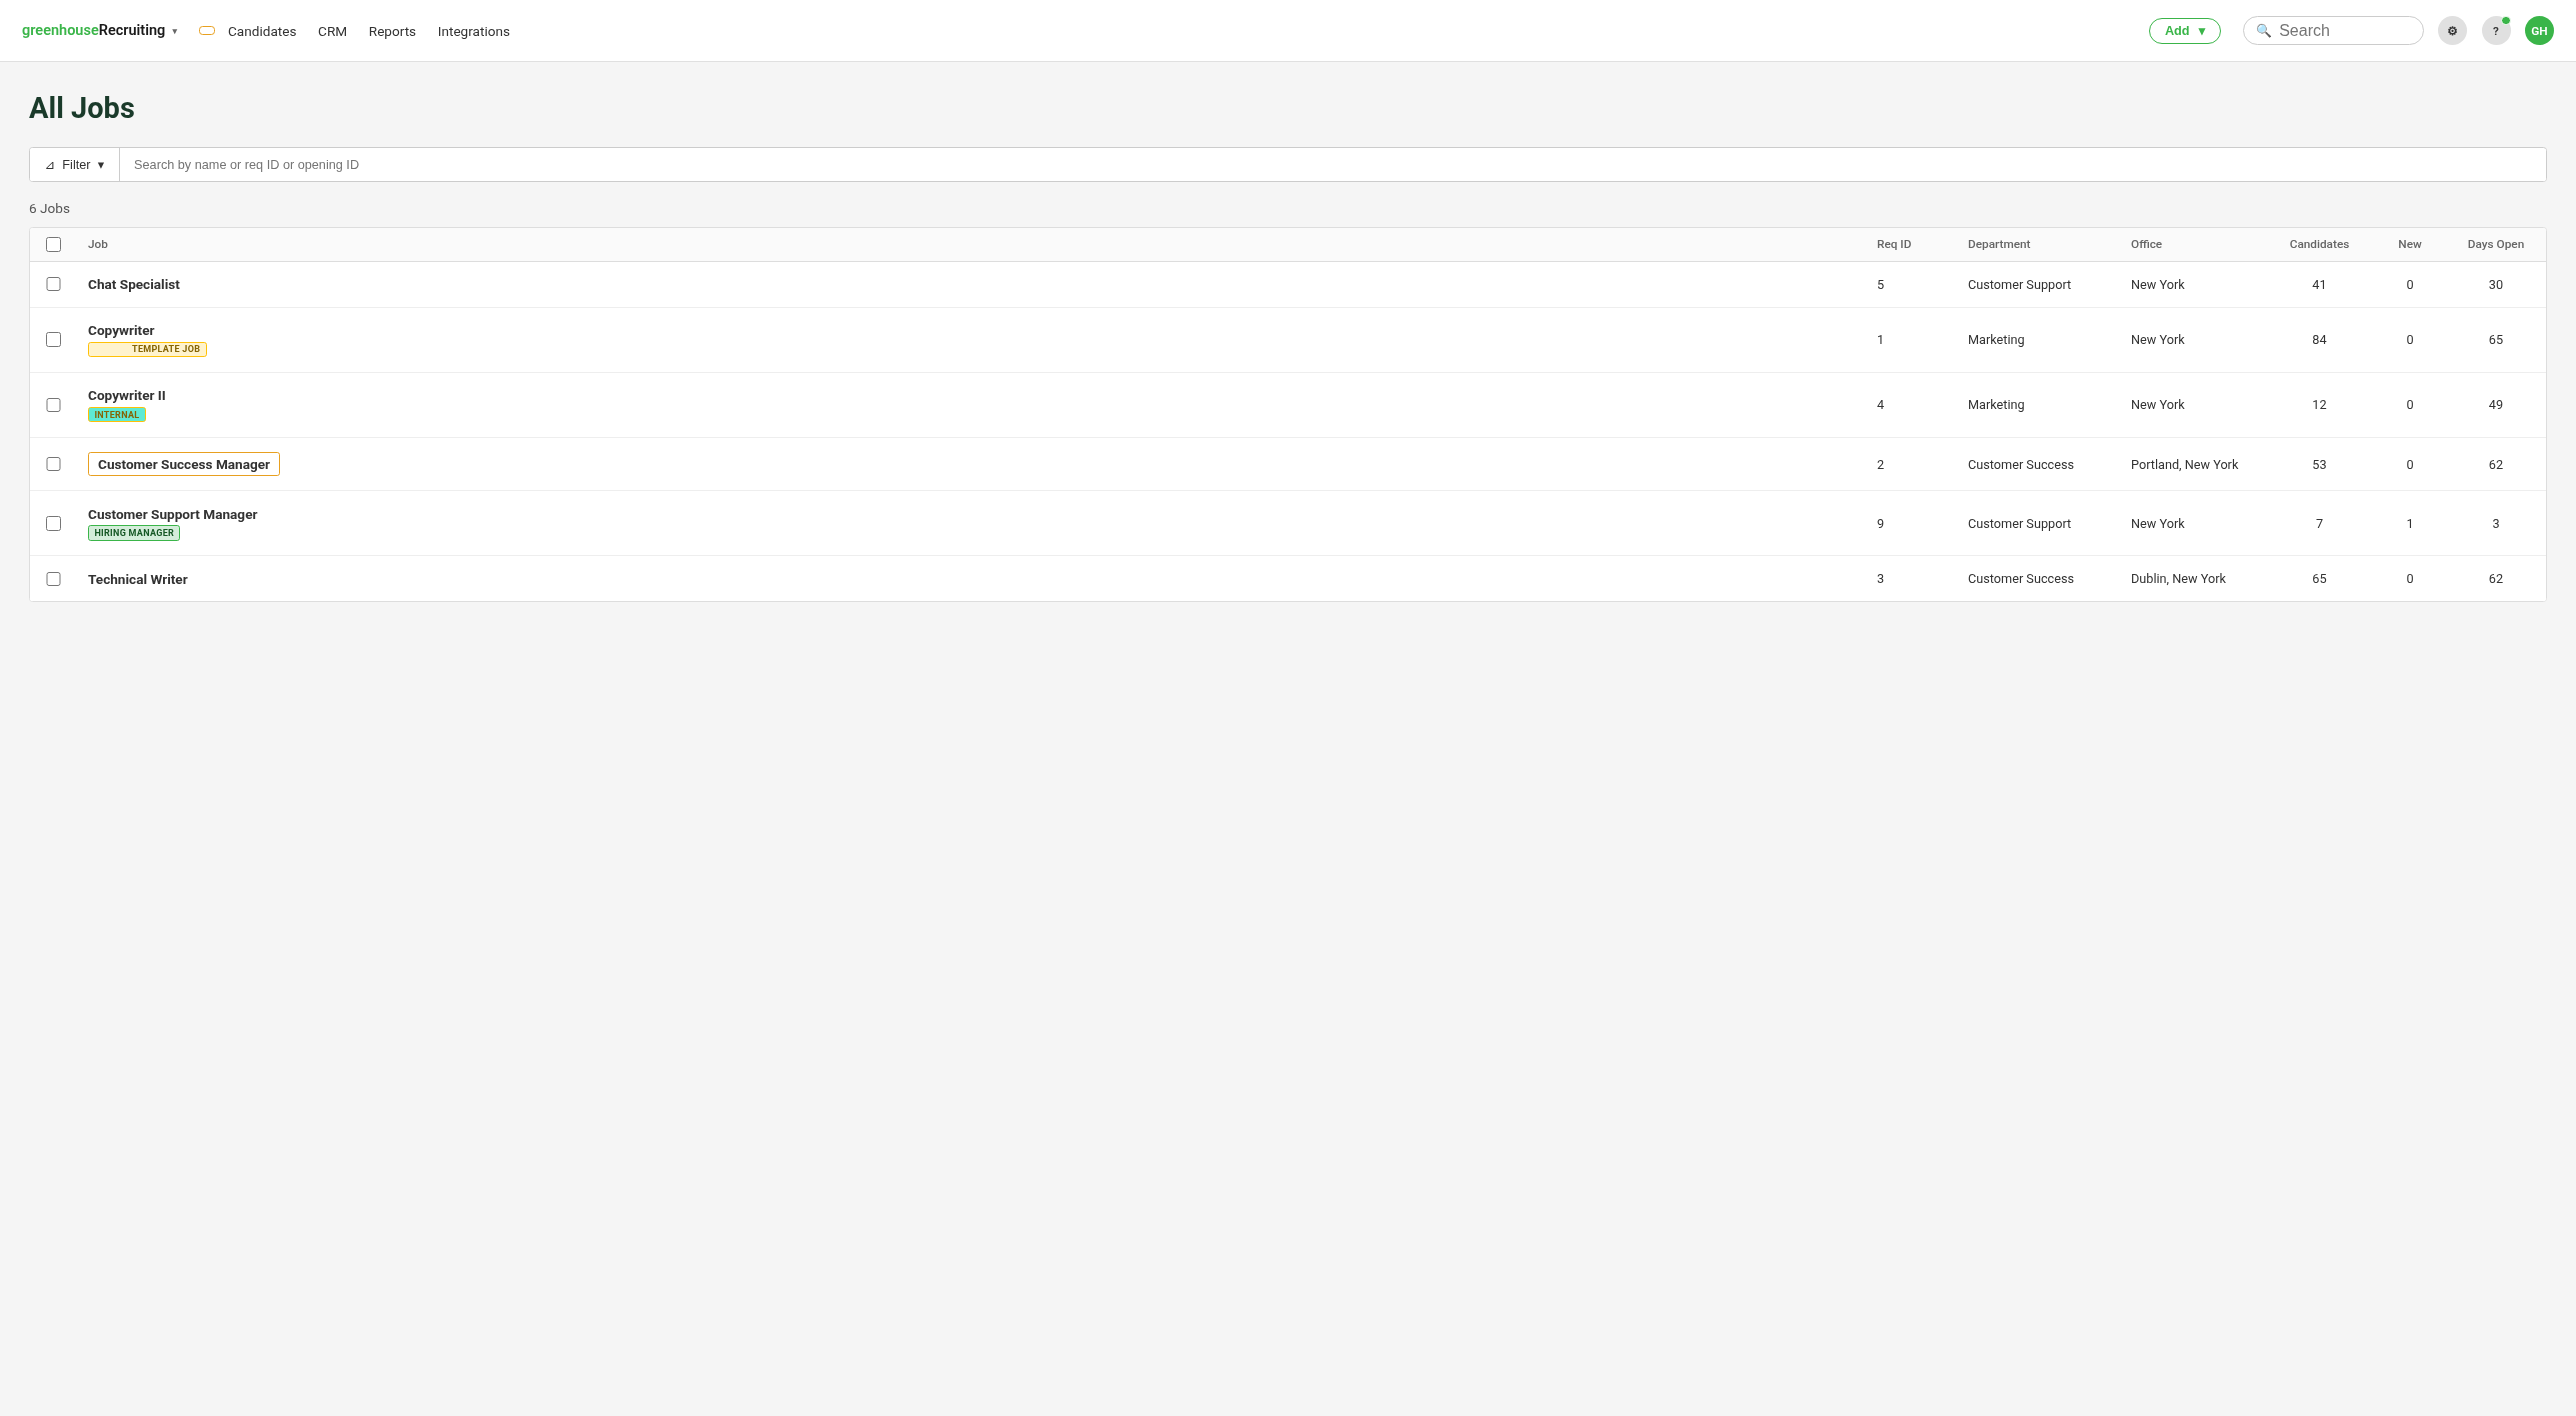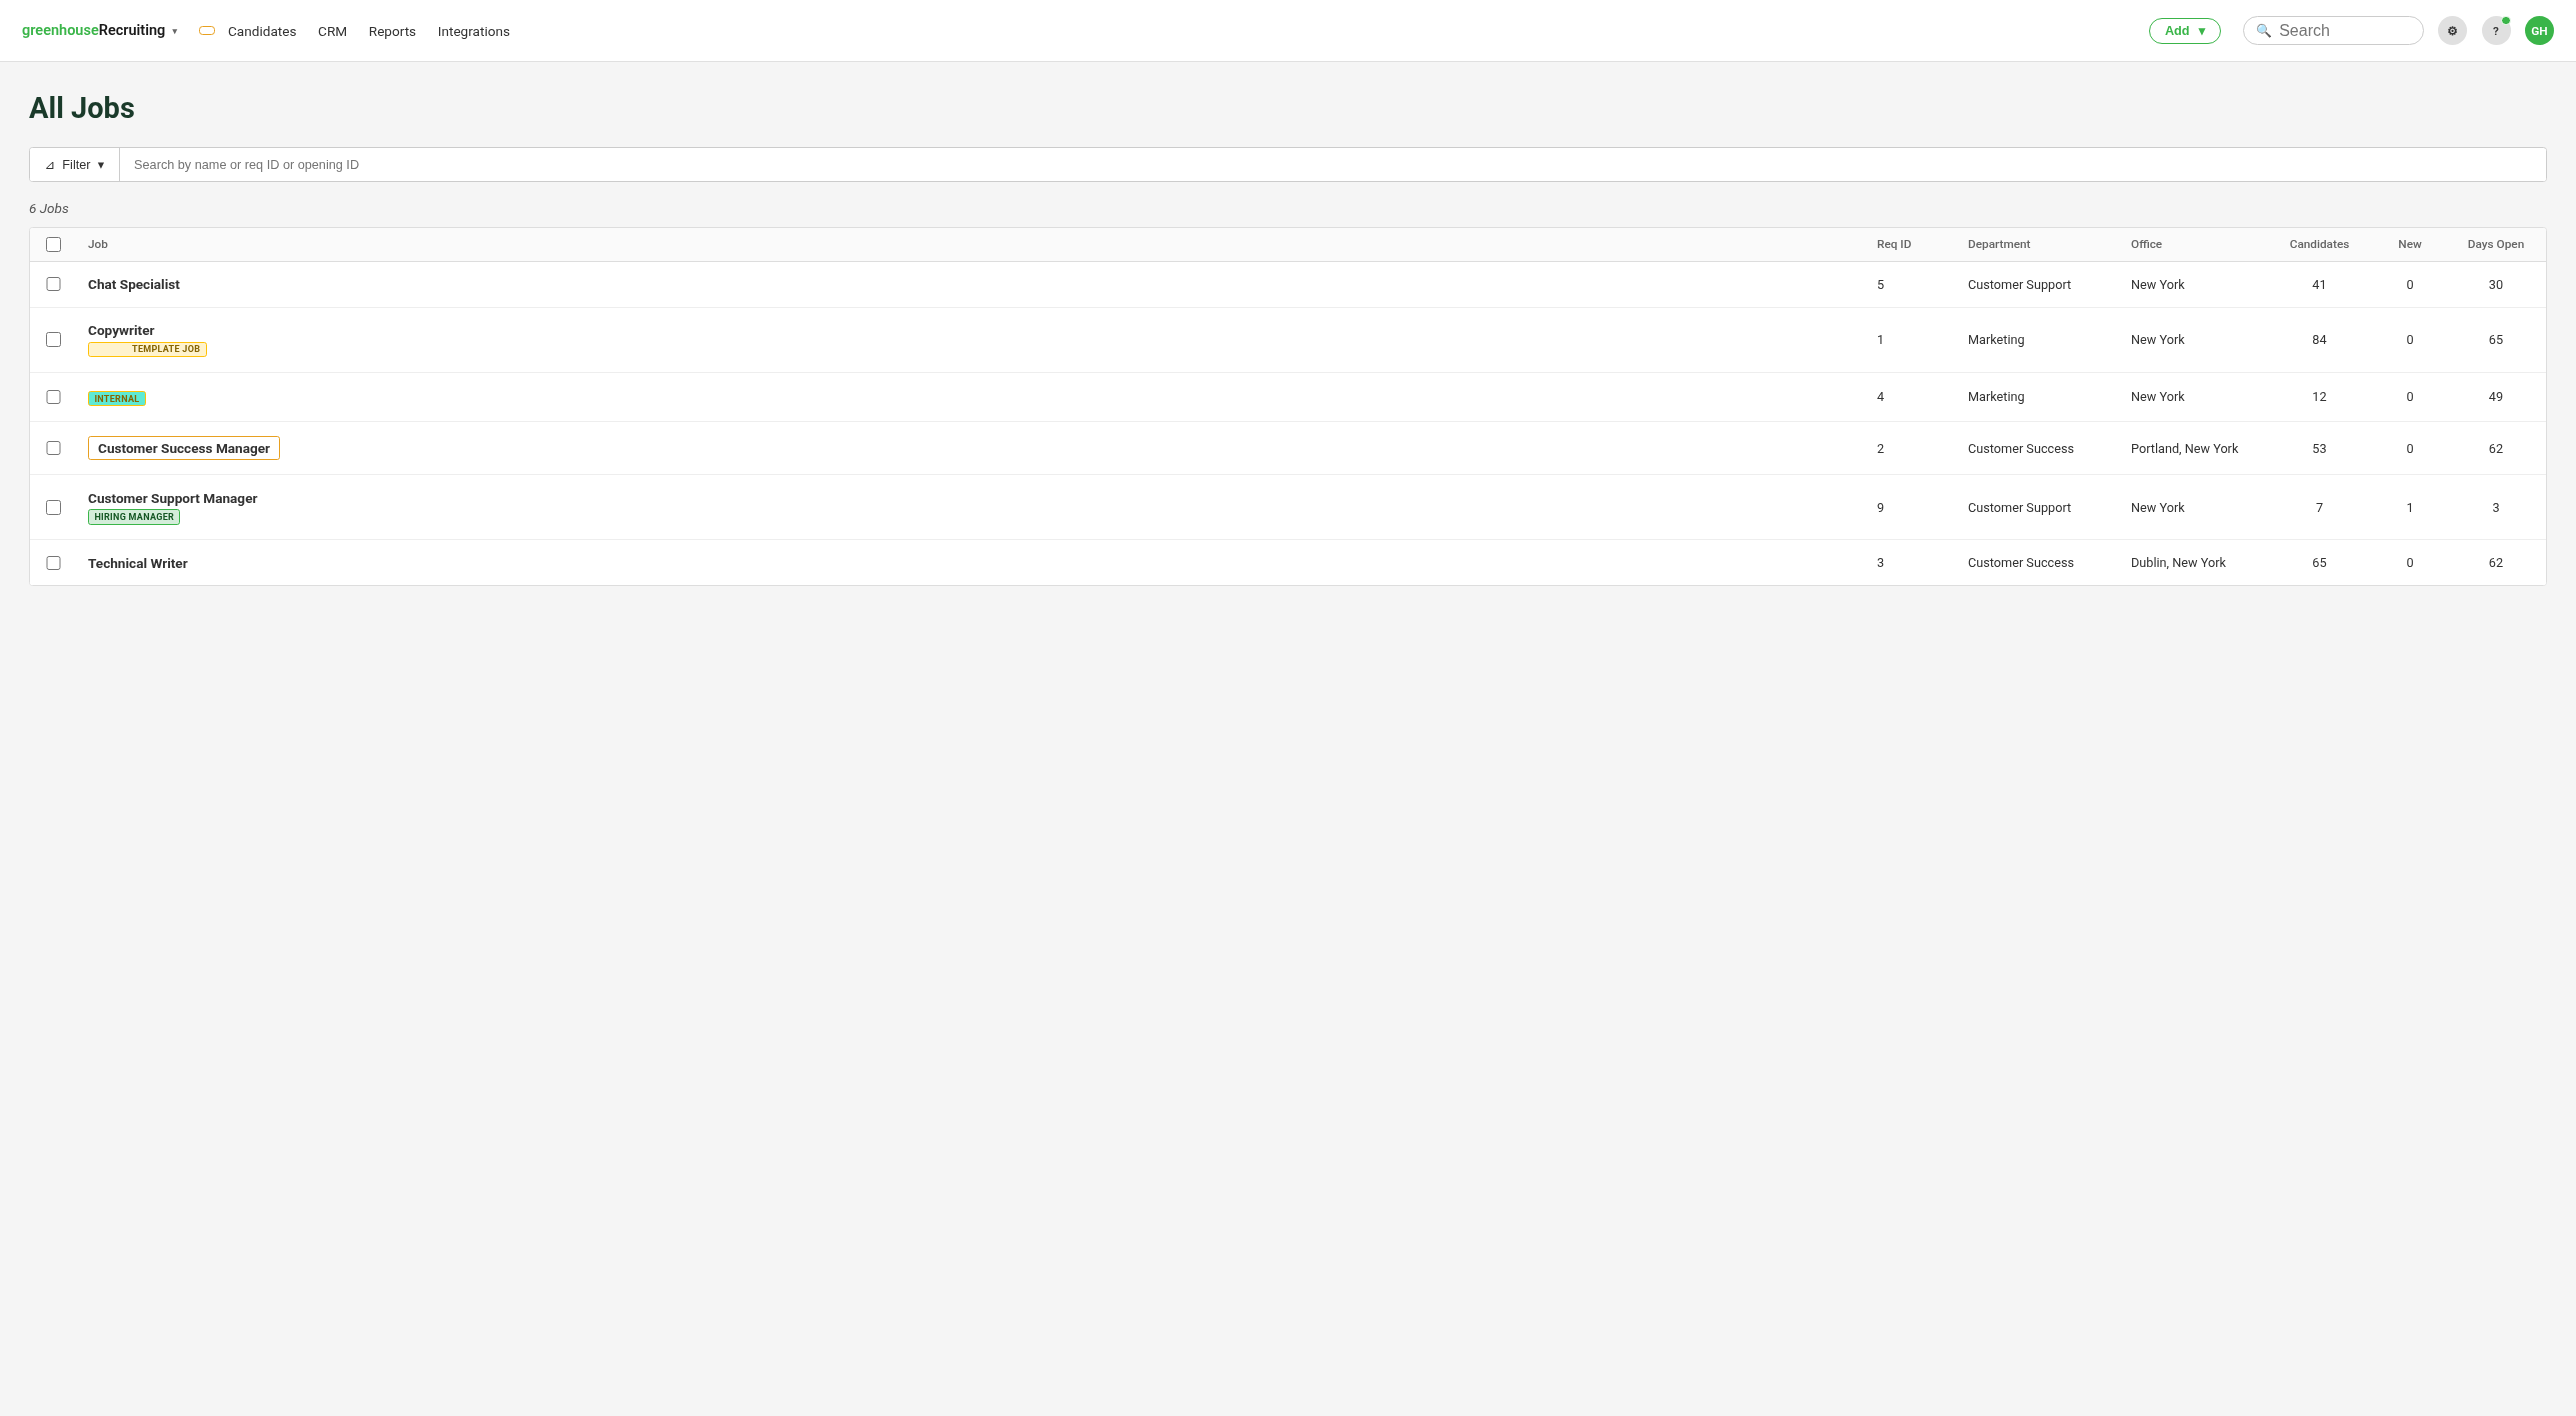--- a/index.html
+++ b/index.html
@@ -153,21 +153,20 @@
       padding: 9px 14.5px;
       font-size: 12.7px;
       color: #999;
     }
 
     
     .job-count {
       font-size: 13.6px;
       color: #555;
       margin-bottom: 11px;
-      font-style: italic;
     }
 
     
     .jobs-table {
       background: #fff;
       border: 0.9px solid #ddd;
       border-radius: 3.6px;
       overflow: hidden;
       width: 100%;
     }
@@ -339,20 +338,21 @@
     <div class="td">New York</div>
     <div class="td center">84</div>
     <div class="td center">0</div>
     <div class="td center">65</div>
   </div>
         <div class="table-row">
     <div class="checkbox-cell">
       <input type="checkbox" style="">
     </div>
     <div class="td">
+      <span class="job-name">Copywriter II</span>
       <span class="badge badge-internal">INTERNAL</span>
     </div>
     <div class="td">4</div>
     <div class="td">Marketing</div>
     <div class="td">New York</div>
     <div class="td center">12</div>
     <div class="td center">0</div>
     <div class="td center">49</div>
   </div>
         <div class="table-row">

